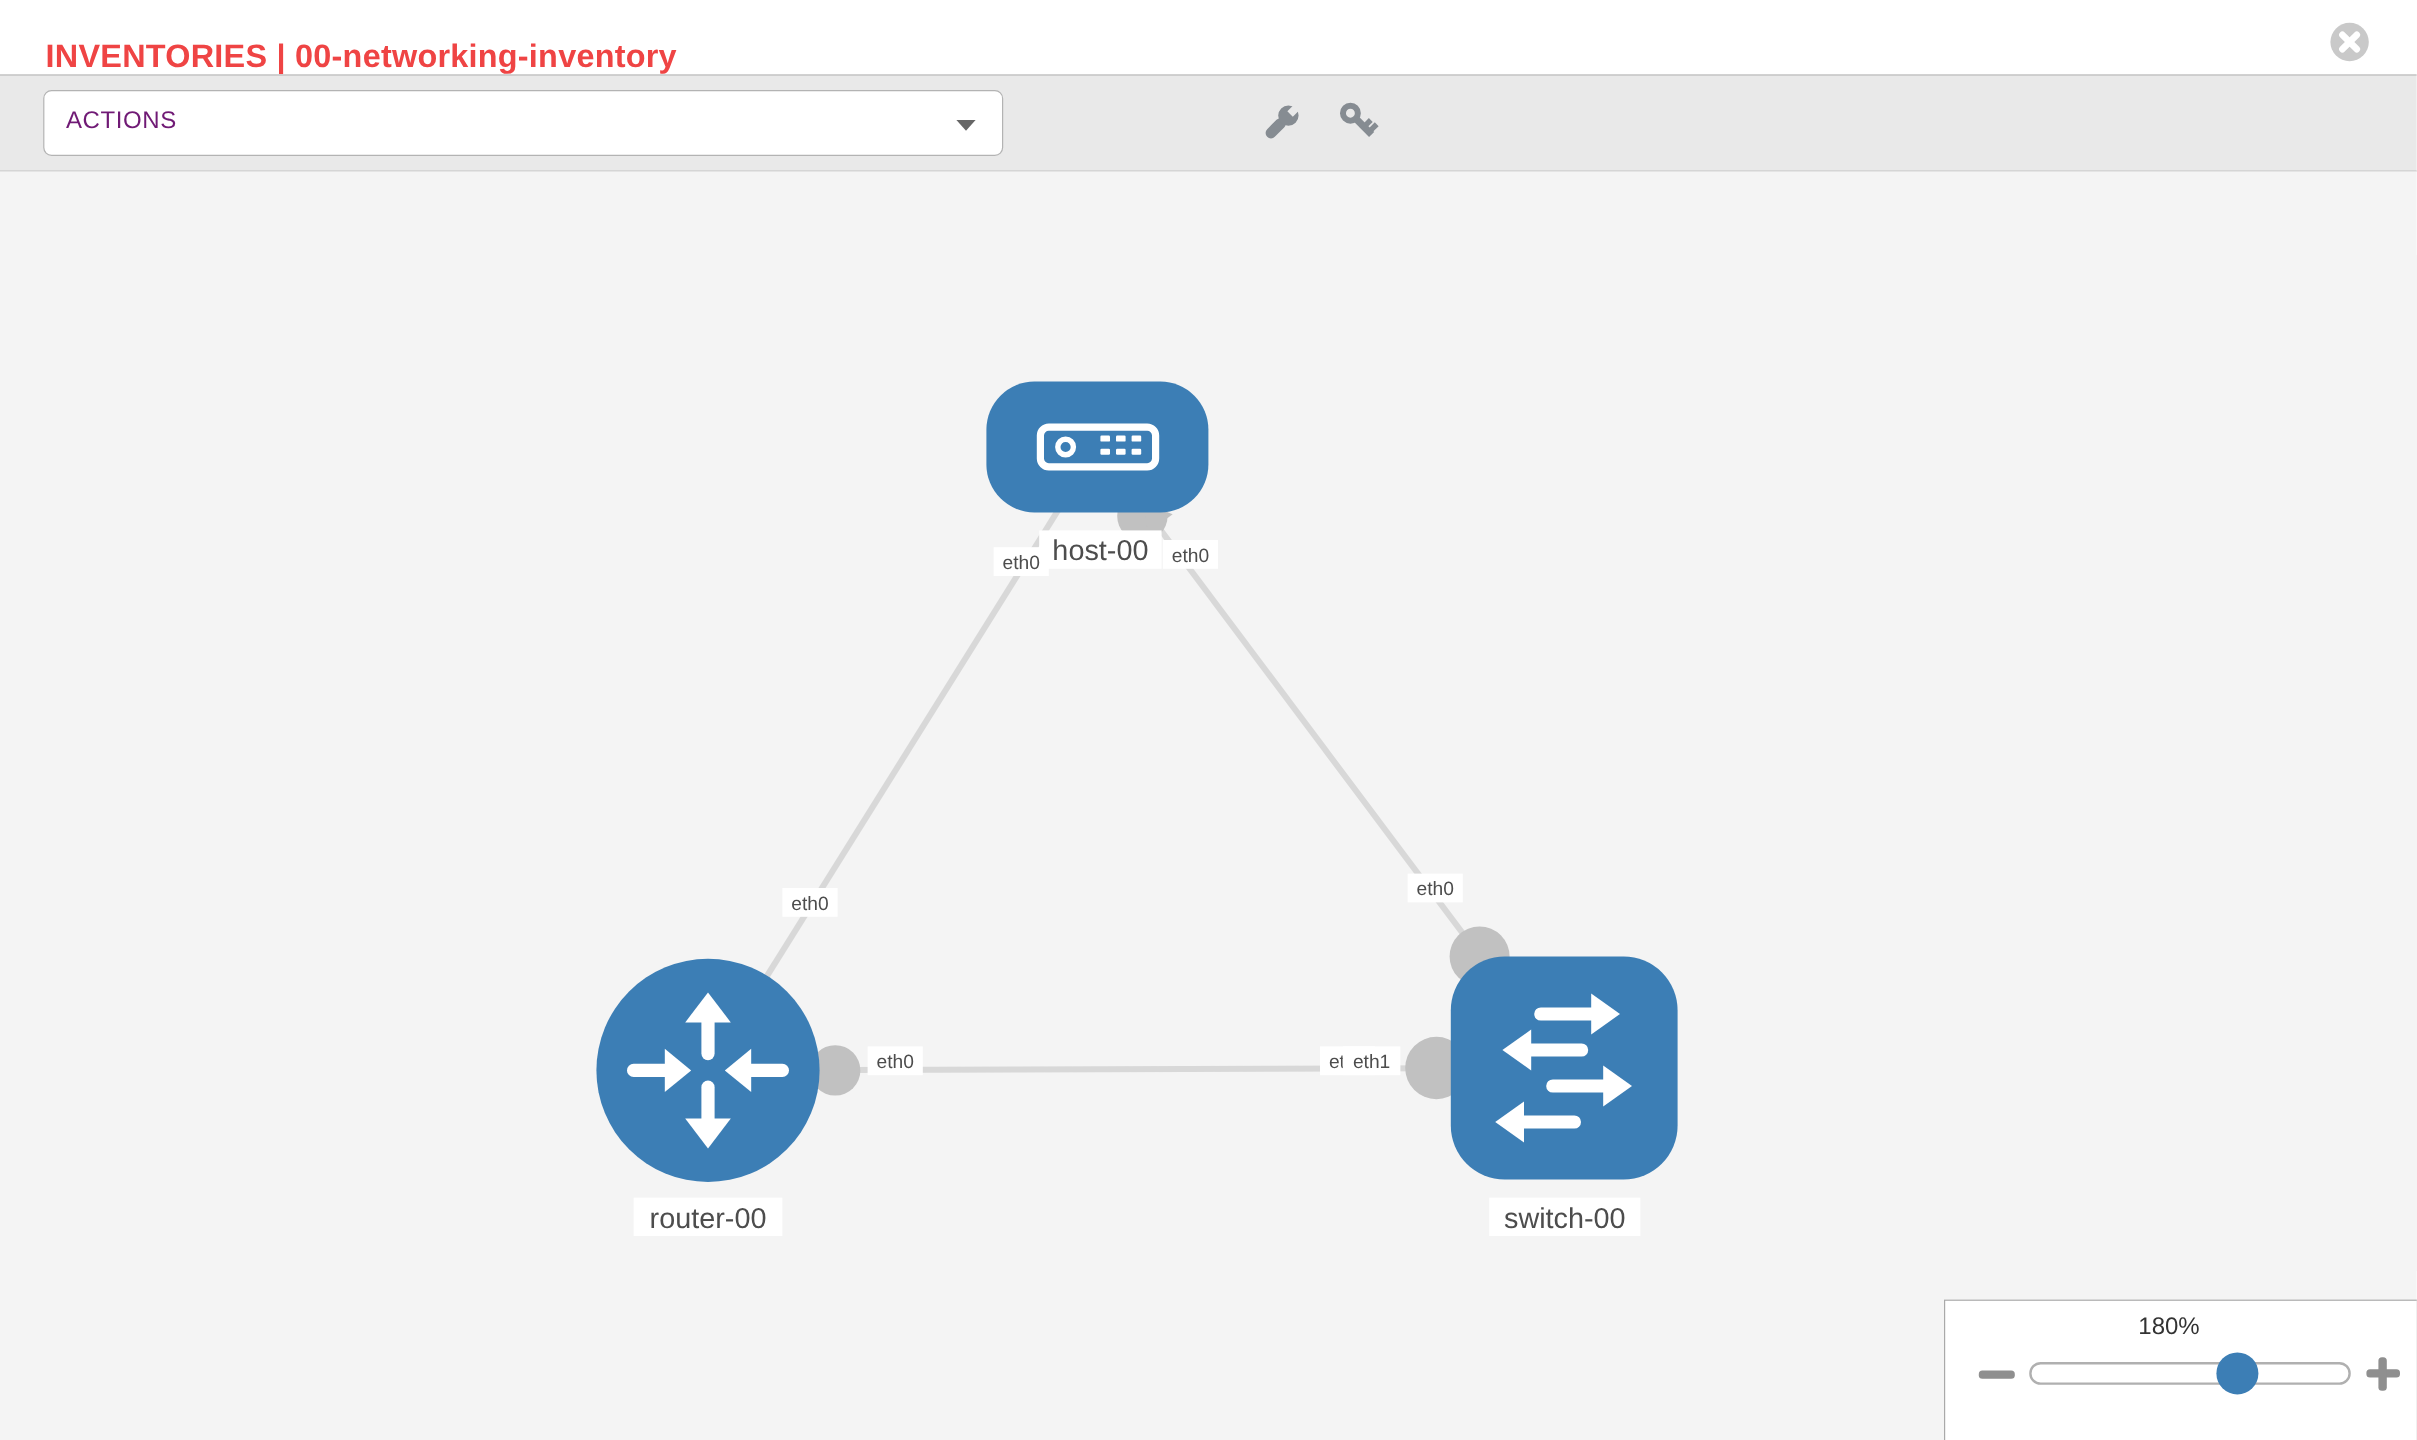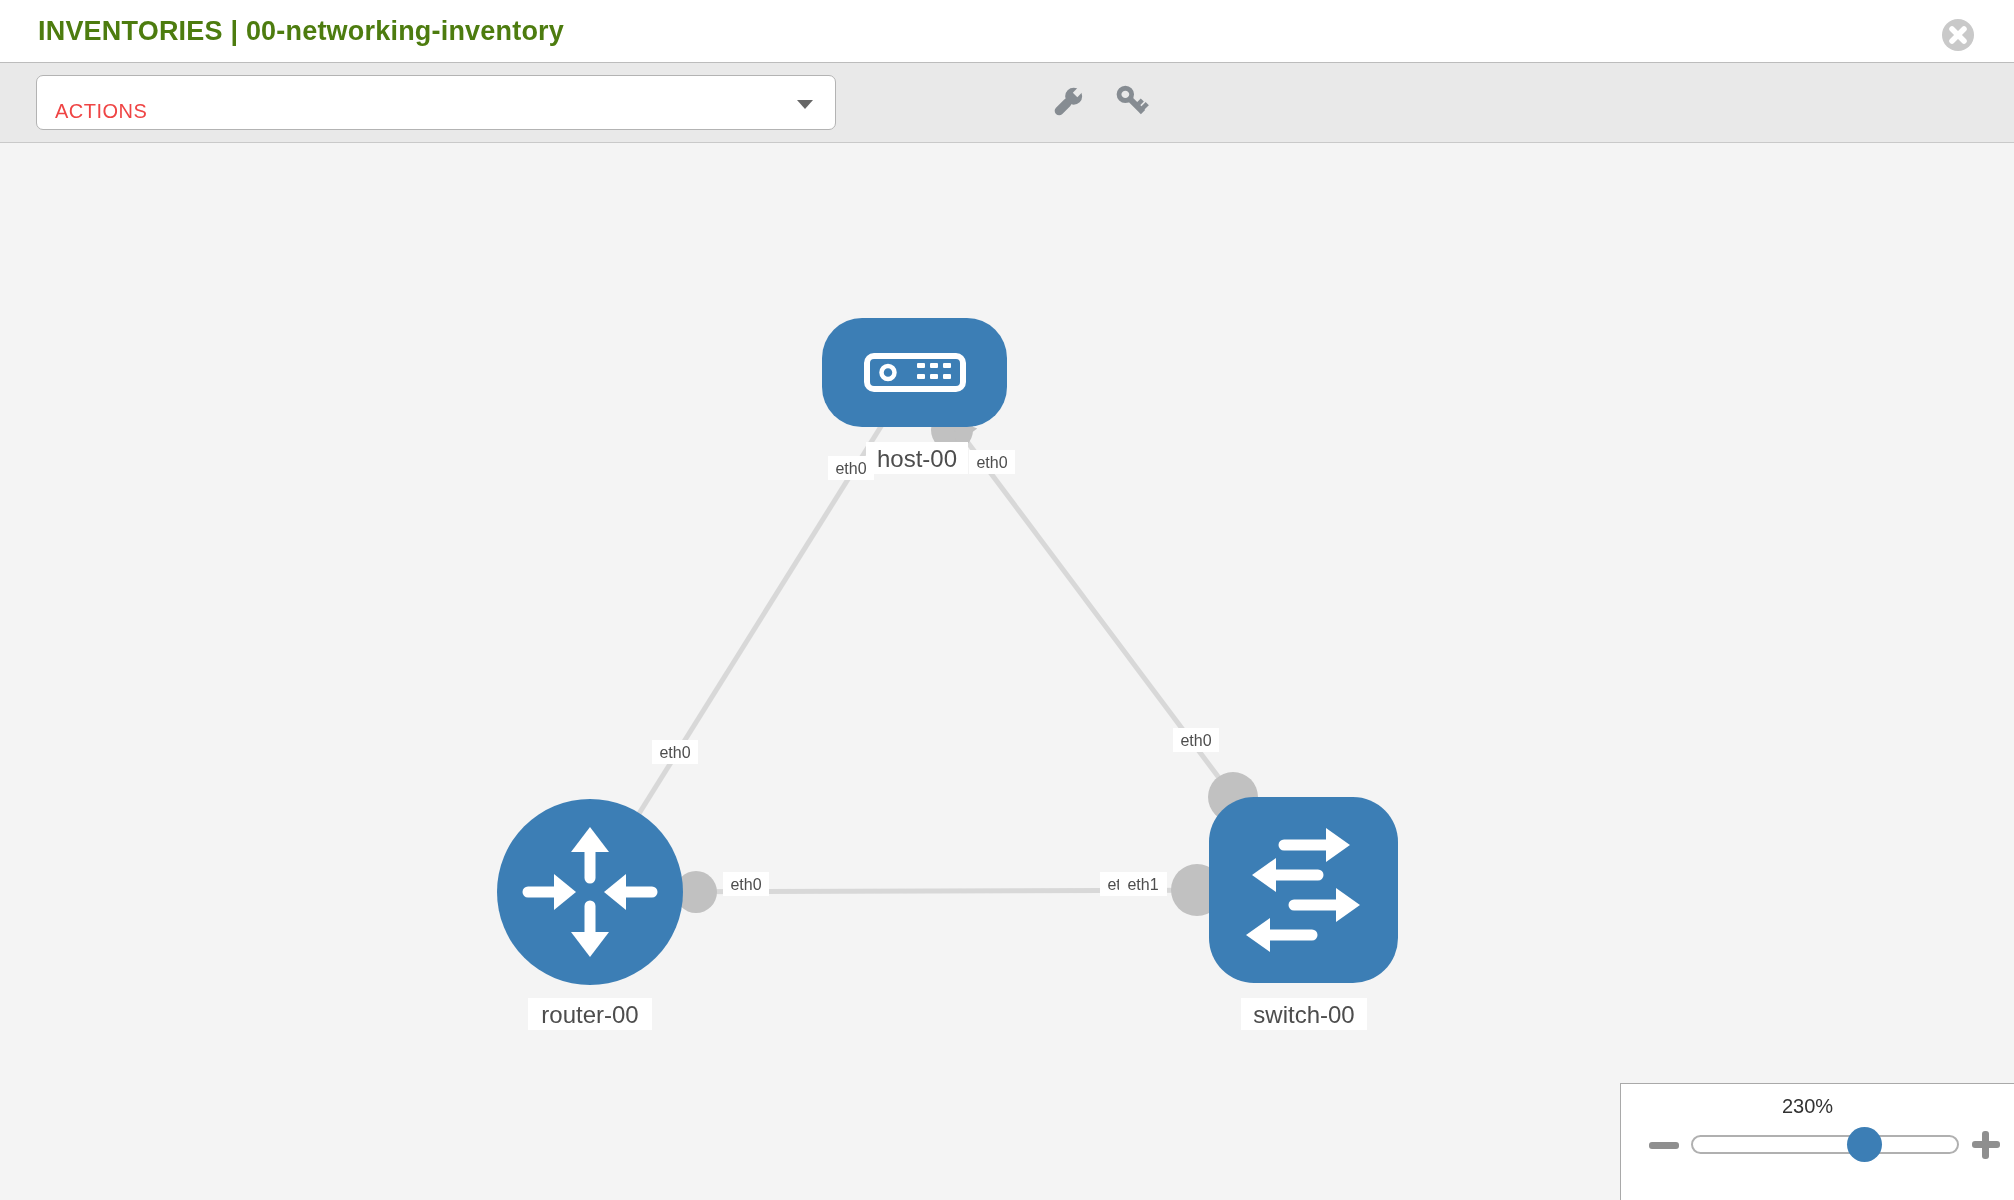--- a/index.html
+++ b/index.html
@@ -2,31 +2,31 @@
 <html><head>
 <meta charset="utf-8">
 <style>
   * { margin:0; padding:0; box-sizing:border-box; }
   html,body { width:2014px; height:1200px; overflow:hidden;
     font-family:"Liberation Sans","DejaVu Sans",sans-serif; background:#fff; }
   #app { position:relative; width:2014px; height:1200px; }
 
   
   #header { position:absolute; left:0; top:0; width:2014px; height:62px; background:#fff; }
-  #page-title { position:absolute; left:38px; top:16px; font-size:27px; font-weight:bold;
-    color:#4d7c0f; letter-spacing:0.2px; }
+  #page-title { position:absolute; left:38px; top:32px; font-size:27px; font-weight:bold;
+    color:#ef4444; letter-spacing:0.2px; }
   #close-btn { position:absolute; left:1941px; top:18px; width:34px; height:34px;
     border:none; background:transparent; cursor:pointer; }
 
   
   #toolbar { position:absolute; left:0; top:62px; width:2014px; height:81px;
     background:#e9e9e9; border-top:1px solid #bcbcbc; border-bottom:1px solid #c9c9c9; }
   .select-box { position:absolute; top:12px; height:55px; background:#fff;
     border:1px solid #b3b3b3; border-radius:7px; cursor:pointer; }
-  .select-label { position:absolute; left:18px; top:24px; font-size:20px; color:#ef4444;
+  .select-label { position:absolute; left:18px; top:14px; font-size:20px; color:#701a75;
     letter-spacing:0.5px; }
   .caret { position:absolute; right:22px; top:24px; width:0; height:0;
     border-left:8px solid transparent; border-right:8px solid transparent;
     border-top:9px solid #666; }
   #actions-select { left:36px; width:800px; }
   #search-select  { left:1182px; width:791px; }
   .tool-icon-btn { position:absolute; top:82px; width:44px; height:44px; border:none;
     background:transparent; cursor:pointer; }
   #wrench-btn { left:1046px; }
   #key-btn { left:1111px; }
@@ -202,21 +202,21 @@
         <rect class="chip" x="1100" y="872" width="46" height="24"></rect>
         <text class="if-label" x="1123" y="890">eth0</text>
       </g>
       <g>
         <rect class="chip" x="1119" y="872" width="48" height="24"></rect>
         <text class="if-label" x="1143" y="890">eth1</text>
       </g>
     </svg>
 
     <div id="zoom-panel">
-      <div id="zoom-level">230%</div>
+      <div id="zoom-level">180%</div>
       <button id="zoom-out-btn" aria-label="zoom out">
         <span class="bar"></span>
       </button>
       <div id="zoom-slider"></div>
       <div id="zoom-knob"></div>
       <button id="zoom-in-btn" aria-label="zoom in">
         <span class="h"></span>
         <span class="v"></span>
       </button>
     </div>

